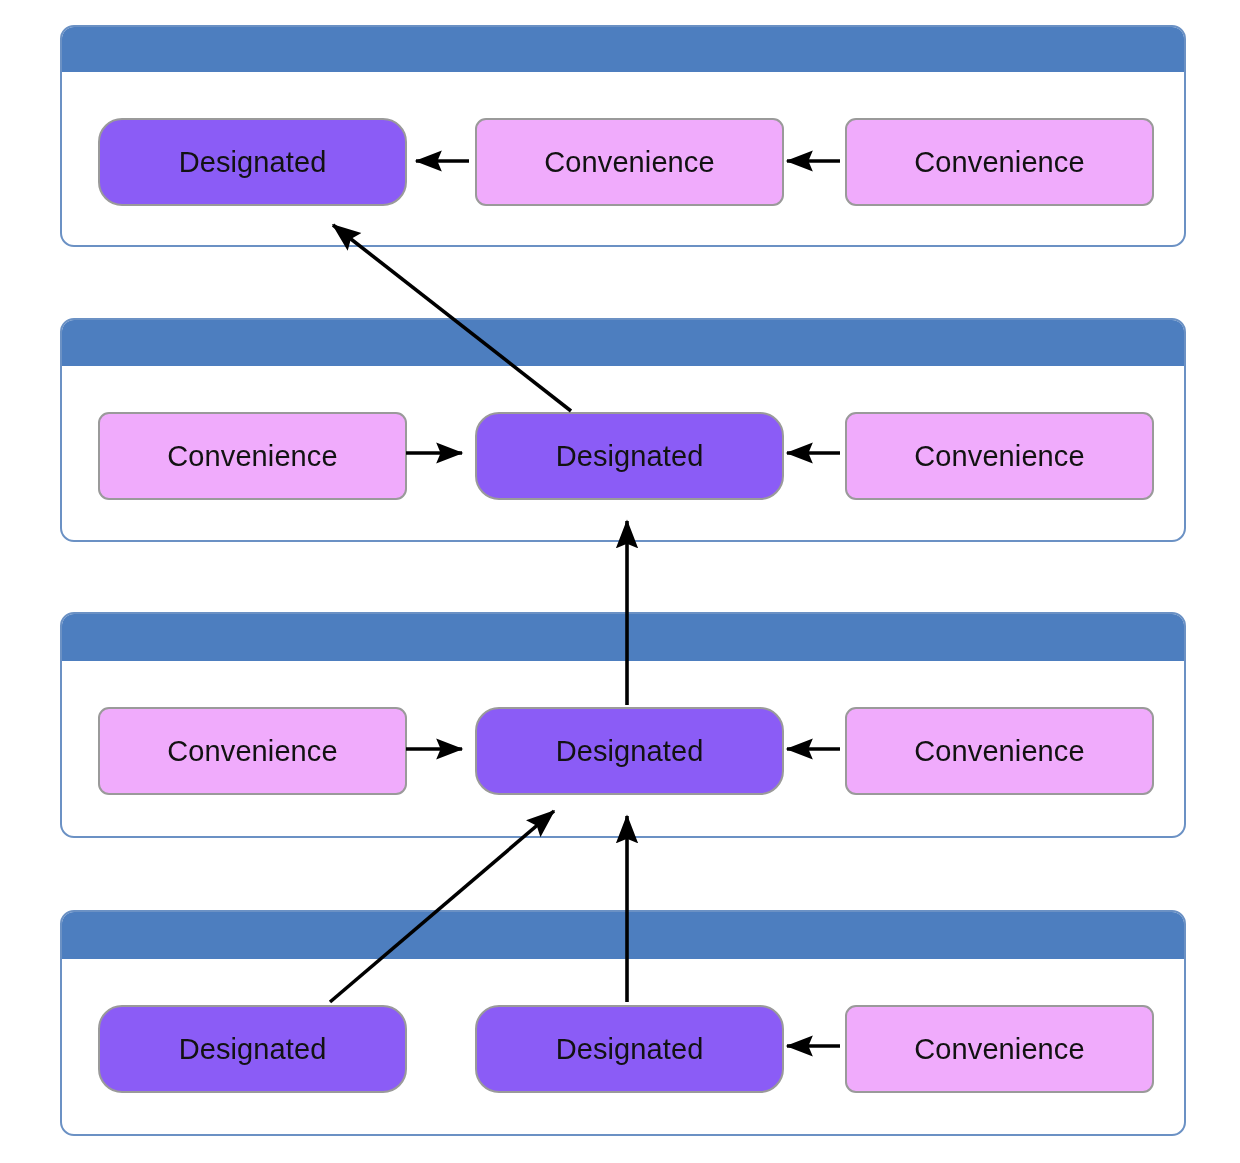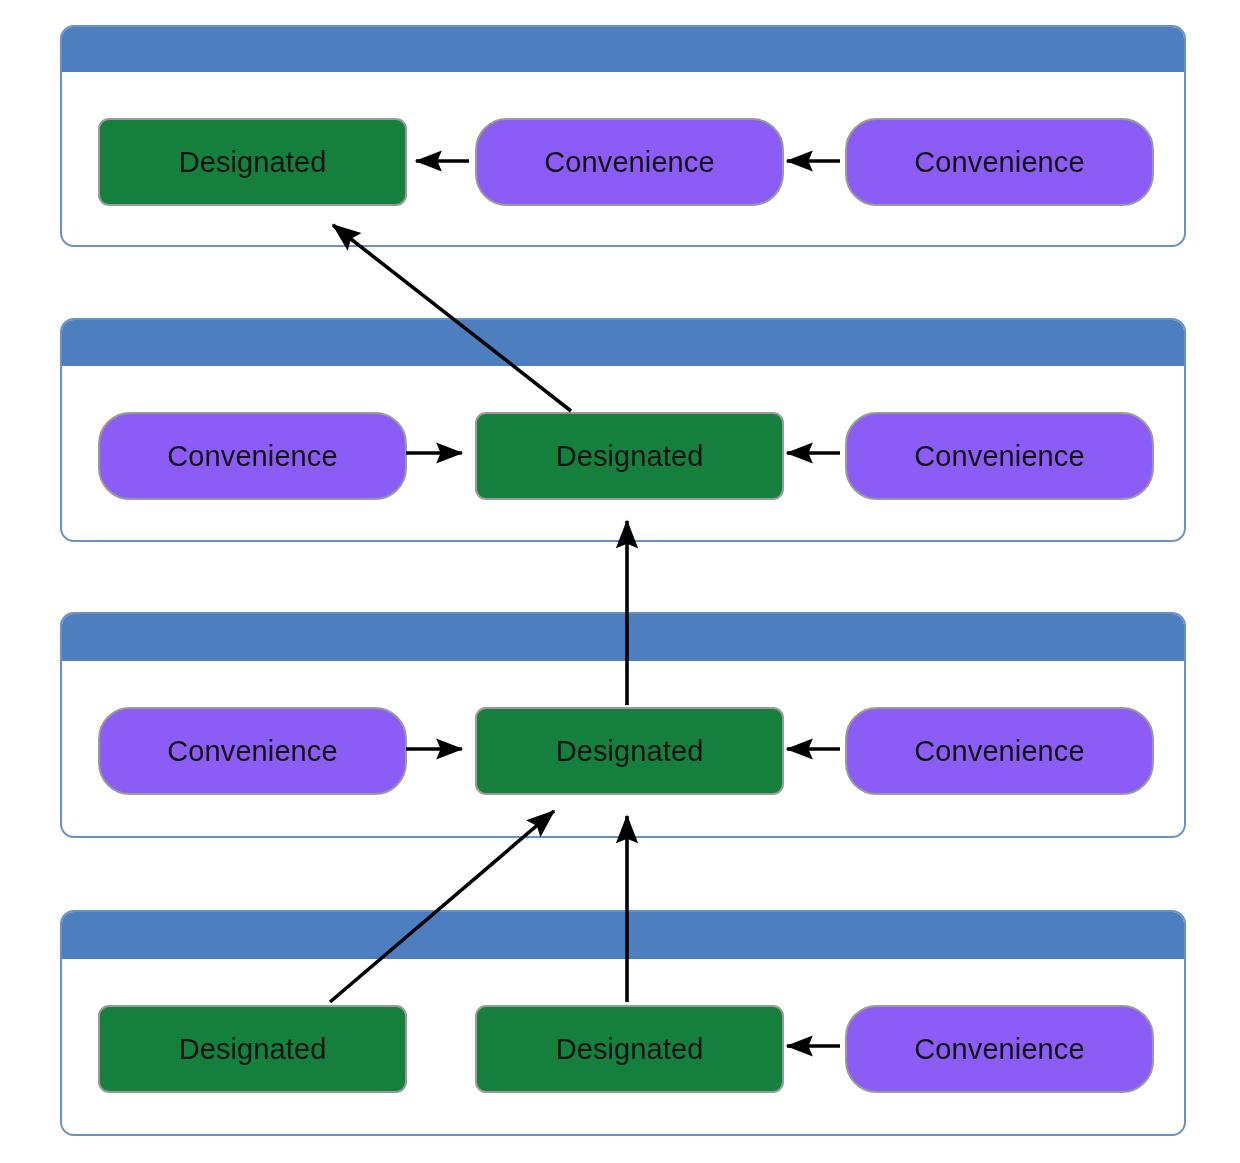--- a/index.html
+++ b/index.html
@@ -49,25 +49,25 @@
     border-radius: 11px;
     display: flex;
     align-items: center;
     justify-content: center;
     font-size: 29px;
     color: #121212;
     letter-spacing: 0.1px;
     white-space: nowrap;
   }
   .node.designated {
-    background: #15803d;
+    background: #8b5cf6;
+    border-radius: 24px;
   }
   .node.convenience {
-    background: #8b5cf6;
-    border-radius: 32px;
+    background: #f0abfc;
   }
 
   
   #arrows {
     position: absolute;
     left: 0;
     top: 0;
     width: 1240px;
     height: 1163px;
     pointer-events: none;

